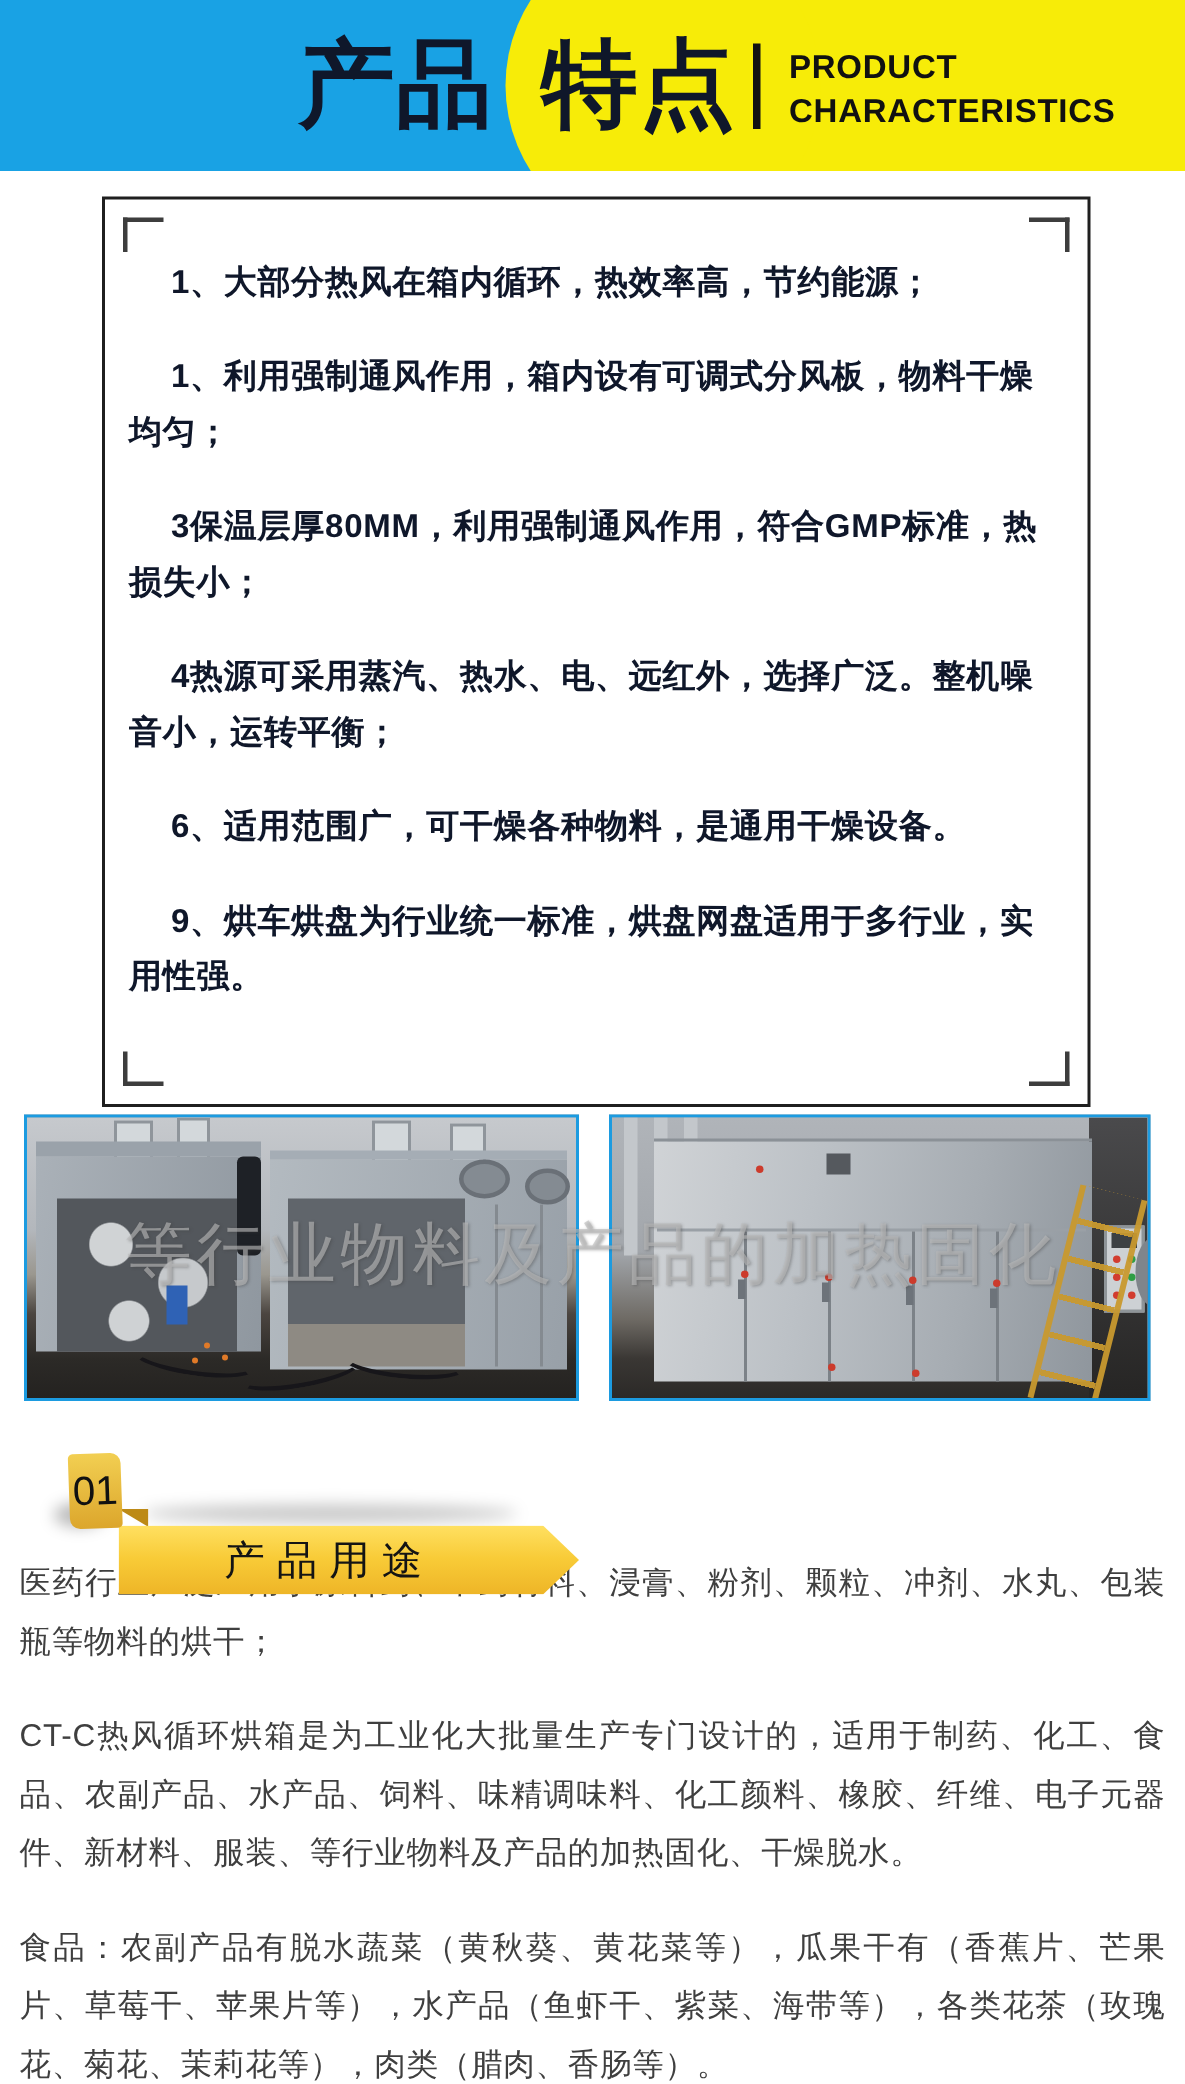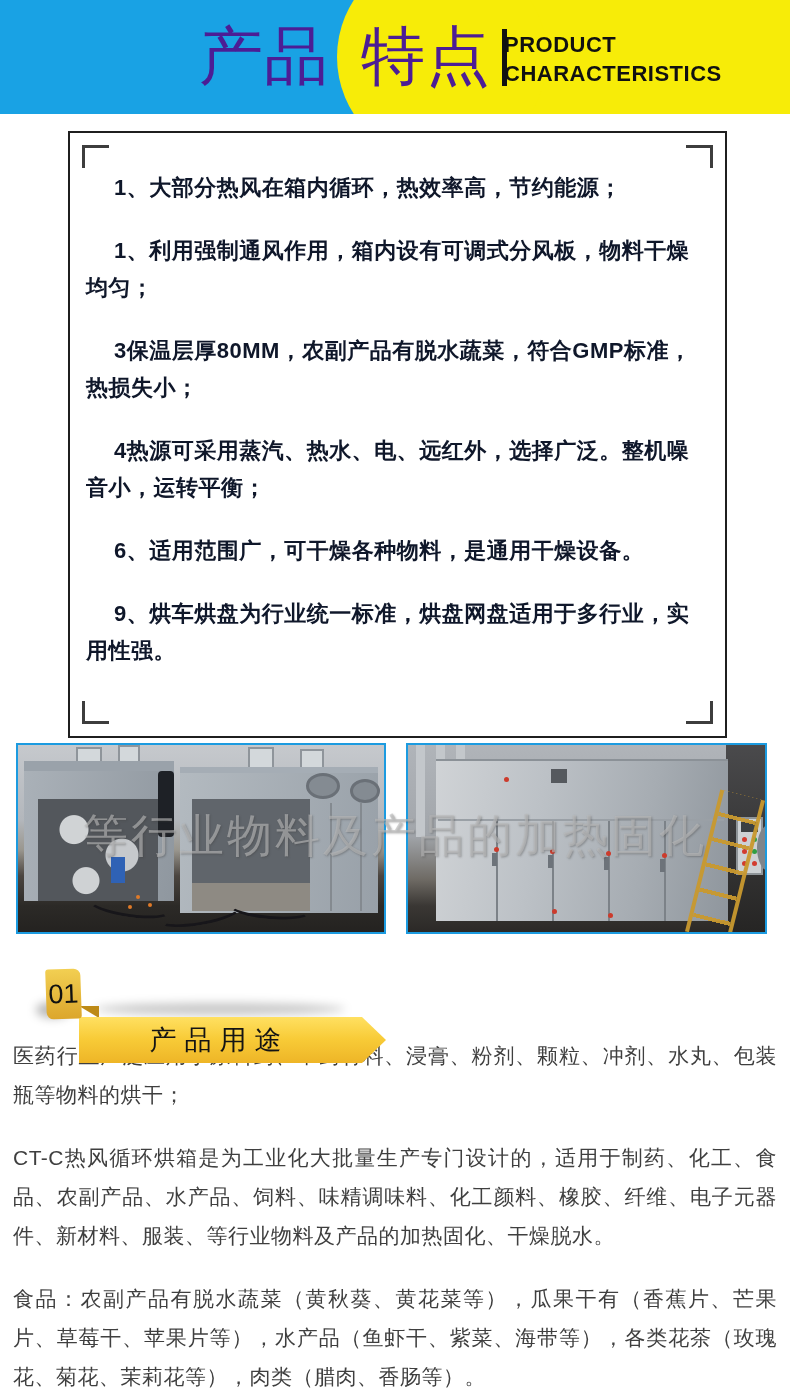--- a/index.html
+++ b/index.html
@@ -3,25 +3,25 @@
 <meta charset="utf-8">
 <style>
   * { margin:0; padding:0; box-sizing:border-box; }
   body { background:#ffffff; font-family:"Liberation Sans", sans-serif; }
   .page { position:relative; width:790px; height:1389px; background:#ffffff; overflow:hidden; }
 
   
   .banner { position:absolute; left:0; top:0; width:790px; height:114px; background:#19a2e4; overflow:hidden; }
   .banner-yellow-rect { position:absolute; left:440px; right:0; top:0; bottom:0; background:#f7ec08; }
   .banner-yellow-circle { position:absolute; left:337px; top:-48px; width:210px; height:210px; border-radius:50%; background:#f7ec08; }
-  .banner-title { position:absolute; top:22px; font-size:64px; line-height:68px; font-weight:400; color:#4c1d95; letter-spacing:1px; }
+  .banner-title { position:absolute; top:22px; font-size:64px; line-height:68px; font-weight:700; color:#0f172a; letter-spacing:1px; }
   .banner-title.left { left:199px; }
   .banner-title.right { left:361px; }
   .banner-divider { position:absolute; left:502px; top:29px; width:5px; height:57px; background:#111111; }
-  .banner-sub { position:absolute; left:504px; top:30px; font-size:22px; font-weight:bold; color:#111111; line-height:29px; letter-spacing:0.5px; }
+  .banner-sub { position:absolute; left:526px; top:30px; font-size:22px; font-weight:bold; color:#111111; line-height:29px; letter-spacing:0.5px; }
 
   
   .features-box { position:absolute; left:68px; top:131px; width:659px; height:607px; border:2px solid #1f1f1f; background:#ffffff; }
   .corner { position:absolute; width:27px; height:23px; }
   .corner.tl { left:12px; top:12px; border-left:3px solid #3d3d3d; border-top:3px solid #3d3d3d; }
   .corner.tr { right:12px; top:12px; border-right:3px solid #3d3d3d; border-top:3px solid #3d3d3d; }
   .corner.bl { left:12px; bottom:12px; border-left:3px solid #3d3d3d; border-bottom:3px solid #3d3d3d; }
   .corner.br { right:12px; bottom:12px; border-right:3px solid #3d3d3d; border-bottom:3px solid #3d3d3d; }
   .features-list { position:absolute; left:16px; right:16px; top:36px; }
   .feature-item { font-size:22px; font-weight:bold; color:#0f172a; line-height:37px; text-indent:28px; margin-bottom:26px; letter-spacing:0.5px; }
@@ -104,21 +104,21 @@
   </div>
 
   <div class="features-box">
     <div class="corner tl"></div>
     <div class="corner tr"></div>
     <div class="corner bl"></div>
     <div class="corner br"></div>
     <div class="features-list">
       <p class="feature-item">1、大部分热风在箱内循环，热效率高，节约能源；</p>
       <p class="feature-item">1、利用强制通风作用，箱内设有可调式分风板，物料干燥均匀；</p>
-      <p class="feature-item">3保温层厚80MM，农副产品有脱水蔬菜，符合GMP标准，热损失小；</p>
+      <p class="feature-item">3保温层厚80MM，利用强制通风作用，符合GMP标准，热损失小；</p>
       <p class="feature-item">4热源可采用蒸汽、热水、电、远红外，选择广泛。整机噪音小，运转平衡；</p>
       <p class="feature-item">6、适用范围广，可干燥各种物料，是通用干燥设备。</p>
       <p class="feature-item">9、烘车烘盘为行业统一标准，烘盘网盘适用于多行业，实用性强。</p>
     </div>
   </div>
 
   <div class="photo photo-left">
     <div class="lp-wall"></div>
     <div class="win" style="left:58px; top:2px; width:26px; height:40px;"></div>
     <div class="win" style="left:100px; top:0; width:22px; height:38px;"></div>

